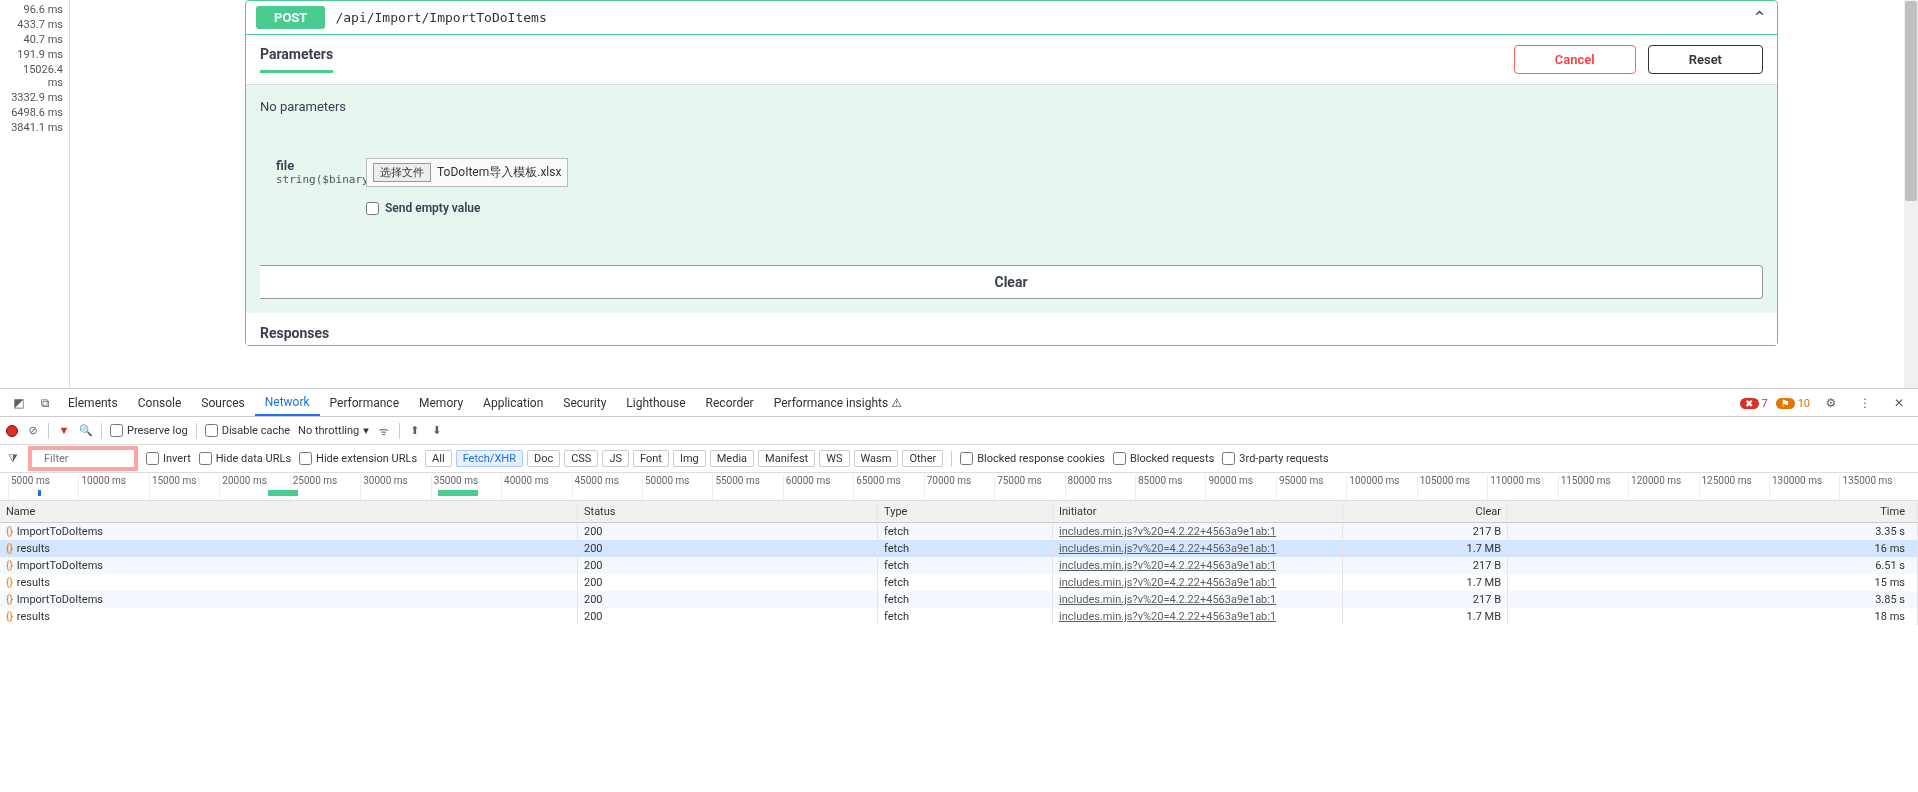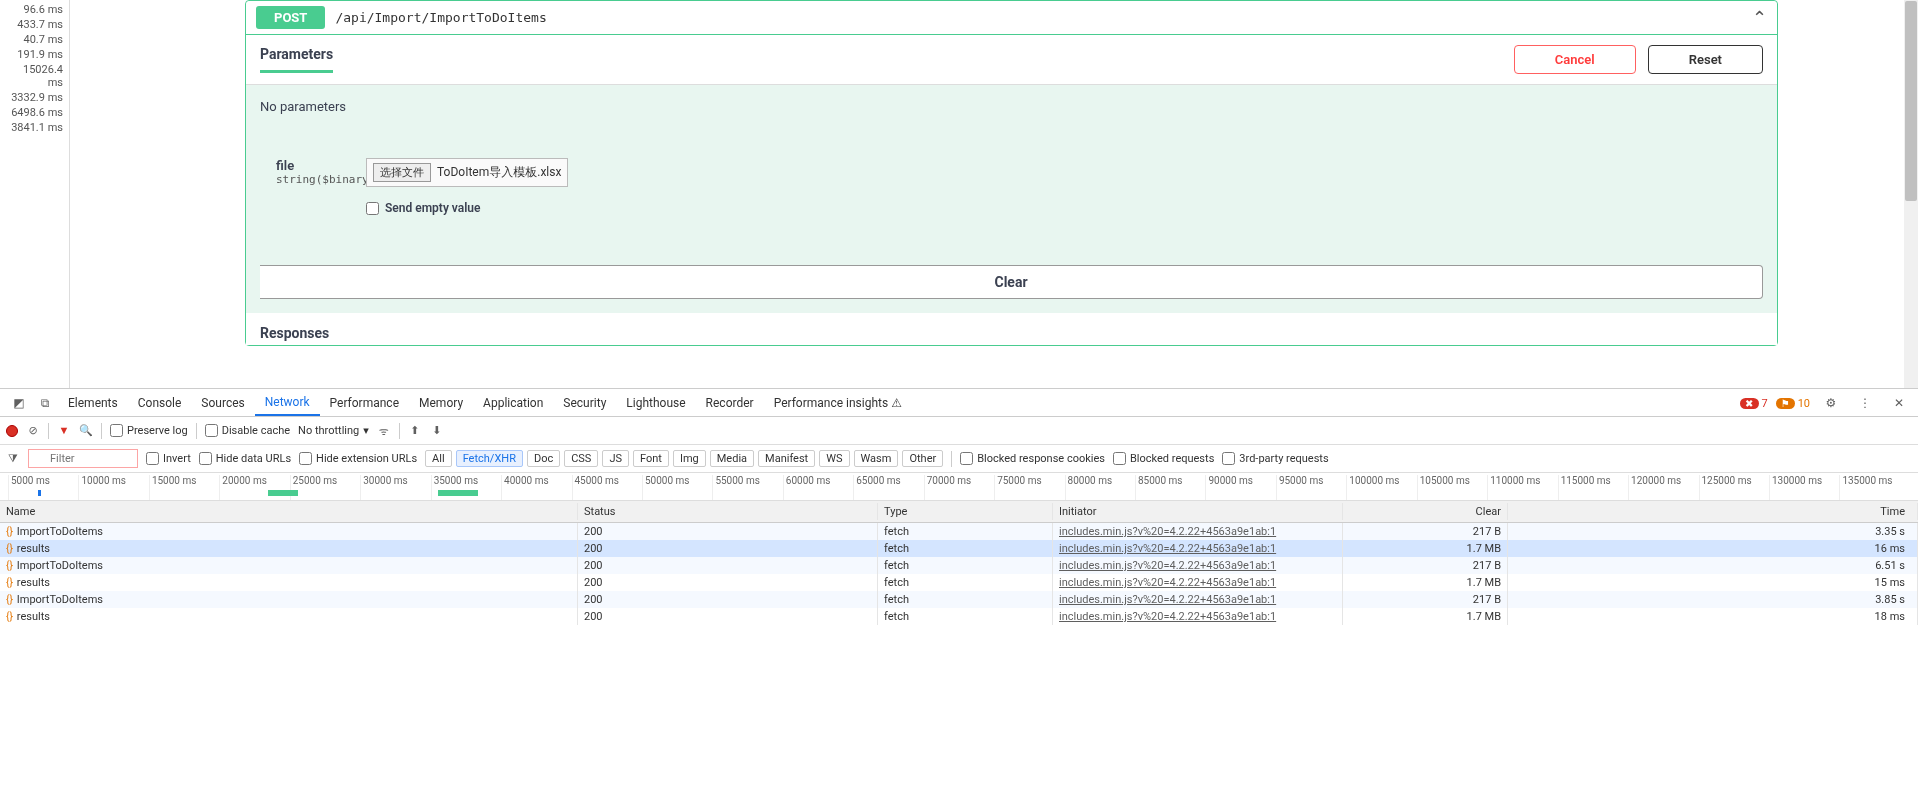--- a/index.html
+++ b/index.html
@@ -62,21 +62,21 @@
 .warn-num { color: #e37400; font-size: 11px; }
 
 .dt-toolbar { display: flex; align-items: center; height: 28px; border-bottom: 1px solid #ddd; padding: 0 6px; gap: 8px; font-size: 11px; color: #333; }
 .rec-dot { width: 12px; height: 12px; border-radius: 50%; background: #d93025; border: 1px solid #a00; }
 .tb-ico { color: #606060; width: 14px; display: inline-flex; justify-content: center; }
 .tb-sep { width: 1px; height: 16px; background: #ccc; }
 .chk { display: inline-flex; align-items: center; gap: 4px; }
 .throttle { display: inline-flex; align-items: center; gap: 4px; }
 
 .dt-filter { display: flex; align-items: center; height: 28px; border-bottom: 1px solid #ddd; padding: 0 6px; gap: 8px; font-size: 11px; color: #333; }
-.filter-input { border: 1px solid #fca5a5; padding: 2px 21px; width: 110px; font-size: 11px; }
+.filter-input { border: 4px solid #fca5a5; padding: 2px 12px; width: 110px; font-size: 11px; }
 .ftype { border: 1px solid #ccc; padding: 1px 6px; border-radius: 2px; cursor: pointer; background: #fff; }
 .ftype.active { background: #e8f0fe; border-color: #a8c7fa; color: #1a73e8; }
 
 .timeline { height: 28px; border-bottom: 1px solid #ddd; display: flex; align-items: flex-start; padding: 2px 8px 0 8px; font-size: 10px; color: #666; position: relative; }
 .timeline .tick { flex: 1; border-left: 1px solid #eee; height: 100%; padding-left: 2px; white-space: nowrap; }
 .timeline-bar { position: absolute; bottom: 4px; height: 6px; }
 .tlb1 { left: 38px; width: 3px; background: #1a73e8; }
 .tlb2 { left: 268px; width: 30px; background: #49cc90; }
 .tlb3 { left: 438px; width: 40px; background: #49cc90; }
 

